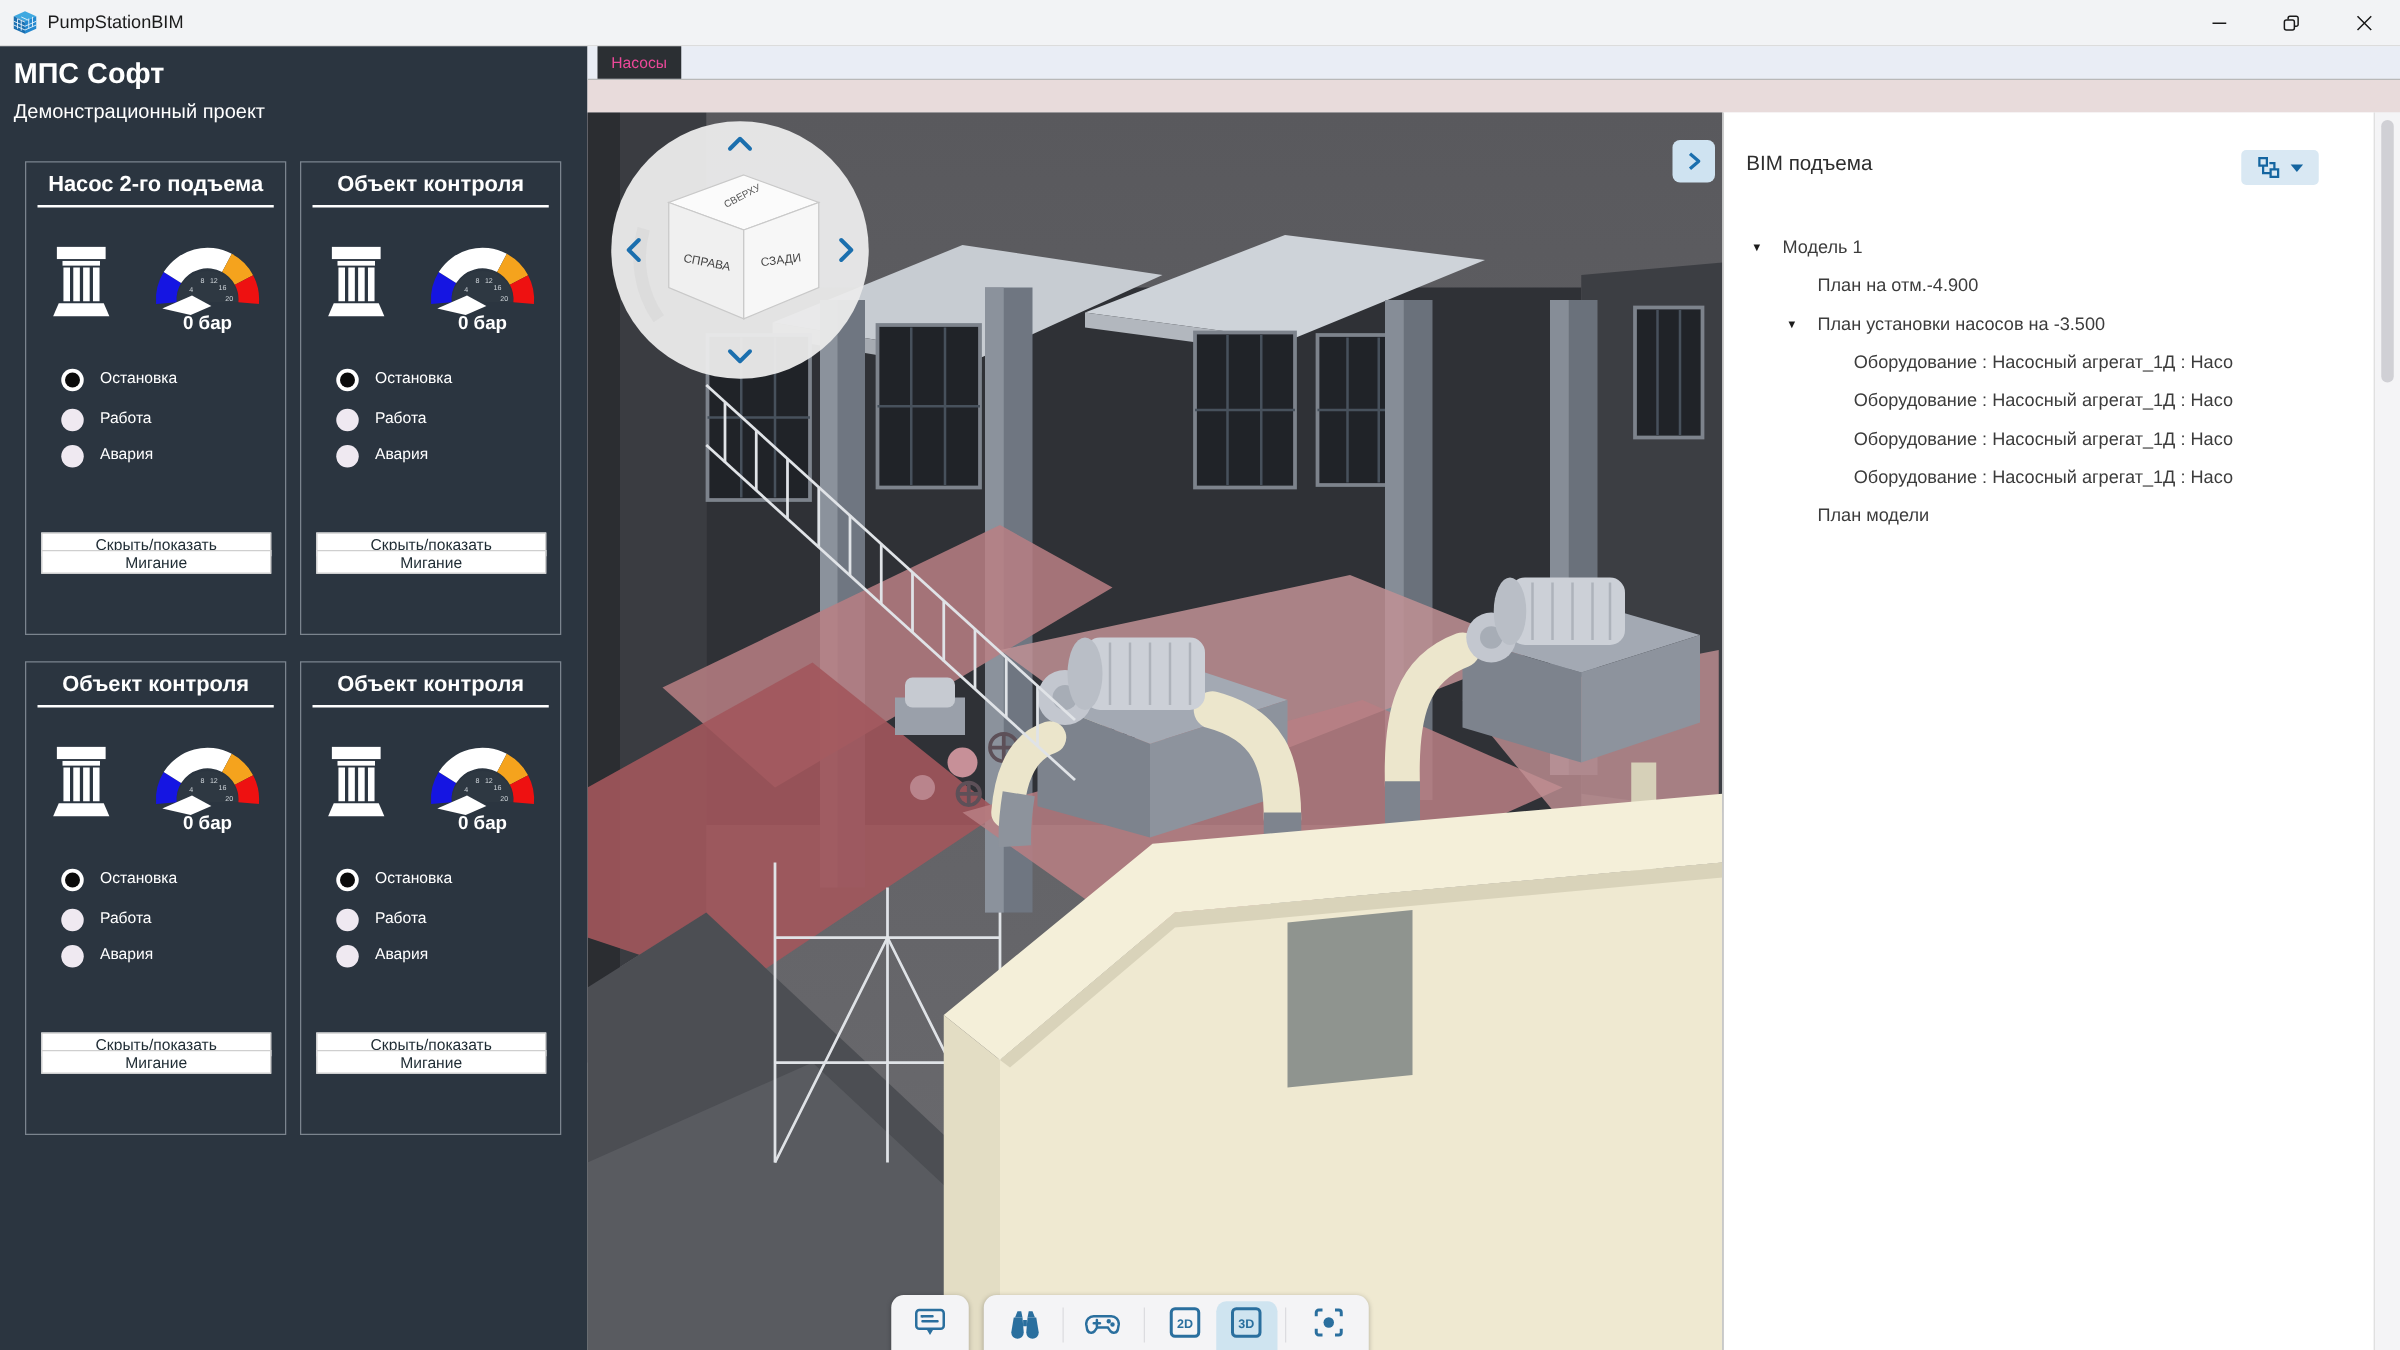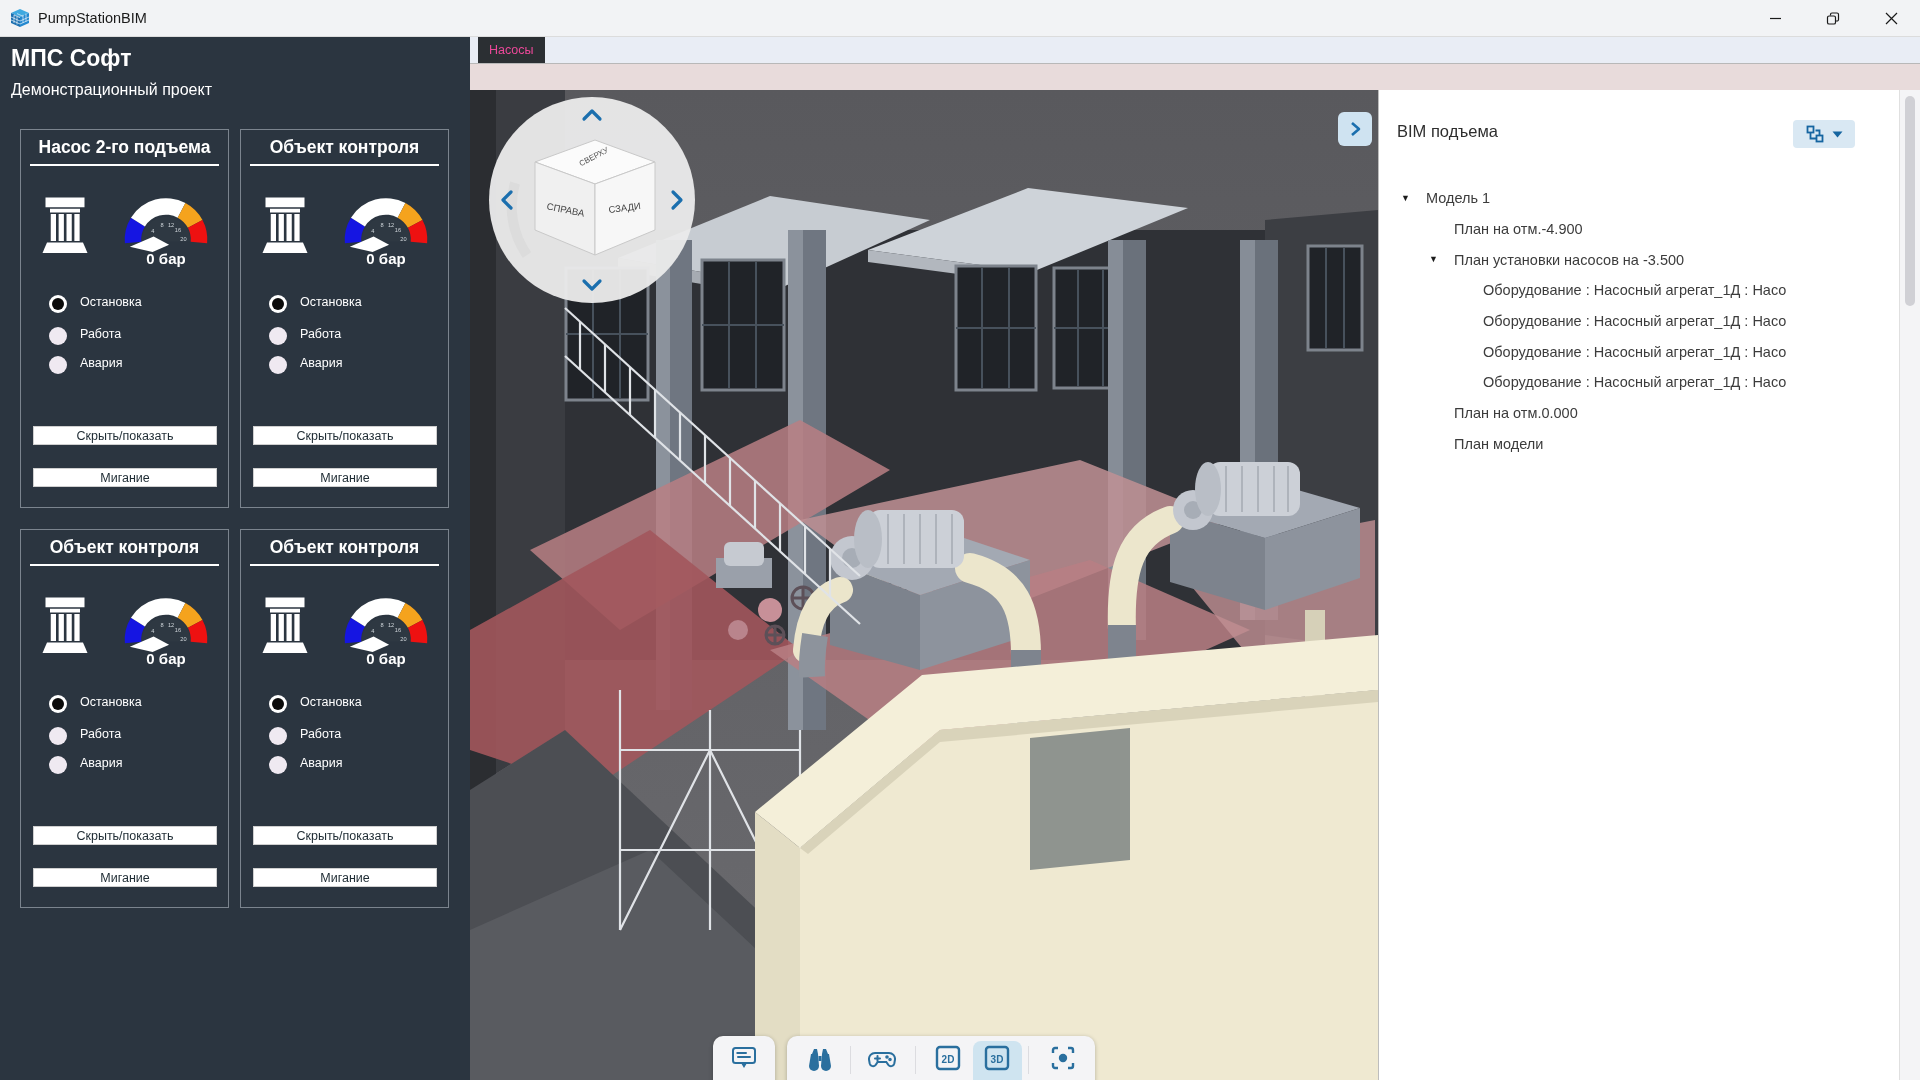--- a/index.html
+++ b/index.html
@@ -27,21 +27,21 @@
   .gauge{position:absolute;left:95px;top:62px;width:100px;height:62px;}
   .p-press{position:absolute;left:95px;top:120px;width:100px;text-align:center;font-size:15px;font-weight:bold;}
   .radio-row{position:absolute;left:28px;height:18px;display:flex;cursor:default;}
   .radio-row.r0{top:165px;} .radio-row.r1{top:197px;} .radio-row.r2{top:226px;}
   .radio{width:18px;height:18px;border-radius:50%;background:#efe9f1;position:relative;flex:none;}
   .radio.checked{background:#ffffff;}
   .radio.checked::after{content:"";position:absolute;left:3px;top:3px;width:12px;height:12px;border-radius:50%;background:#0b0b0b;}
   .radio-label{margin-left:13px;font-size:12.5px;}
   .p-btn{position:absolute;left:12px;width:184px;height:19px;background:#fff;border:1px solid #cfcfcf;
     color:#1e2b33;font-size:12.5px;display:flex;align-items:center;justify-content:center;cursor:default;}
-  .p-btn.b0{top:296px;} .p-btn.b1{top:338px;}
+  .p-btn.b0{top:296px;} .p-btn.b1{top:310px;}
 
   
   .tabstrip{position:absolute;left:470px;top:37px;width:1450px;height:27px;background:#e9edf5;border-bottom:1px solid #b8b8b8;}
   .tab{position:absolute;left:8px;top:0;height:26px;padding:0 11px;background:#2b2f33;color:#ec4899;
     font-size:12.5px;display:flex;align-items:center;cursor:default;}
   .pinkstrip{position:absolute;left:470px;top:64px;width:1450px;height:26px;background:#e8dbdb;}
 
   
   .viewport{position:absolute;left:470px;top:90px;width:908px;height:990px;background:#57585c;overflow:hidden;}
   .navcube{position:absolute;left:17px;top:5px;width:210px;height:210px;}
@@ -480,23 +480,20 @@
     <div class="trow tl2">
       <span>Оборудование : Насосный агрегат_1Д  : Насо</span>
     </div>
     <div class="trow tl2">
       <span>Оборудование : Насосный агрегат_1Д  : Насо</span>
     </div>
     <div class="trow tl2">
       <span>Оборудование : Насосный агрегат_1Д  : Насо</span>
     </div>
     <div class="trow tl1">
-      <span>План на отм.0.000</span>
-    </div>
-    <div class="trow tl1">
       <span>План модели</span>
     </div>
   </div>
 </div>
 
 <div class="vscroll">
   <div class="vthumb"></div>
 </div>
 
 </body></html>

